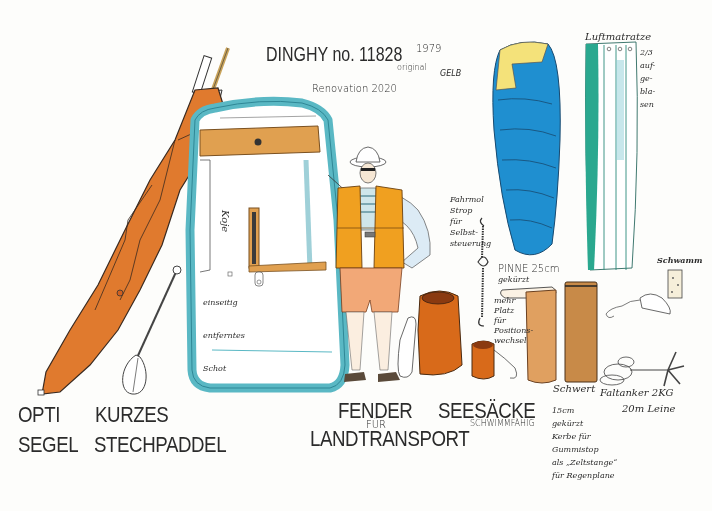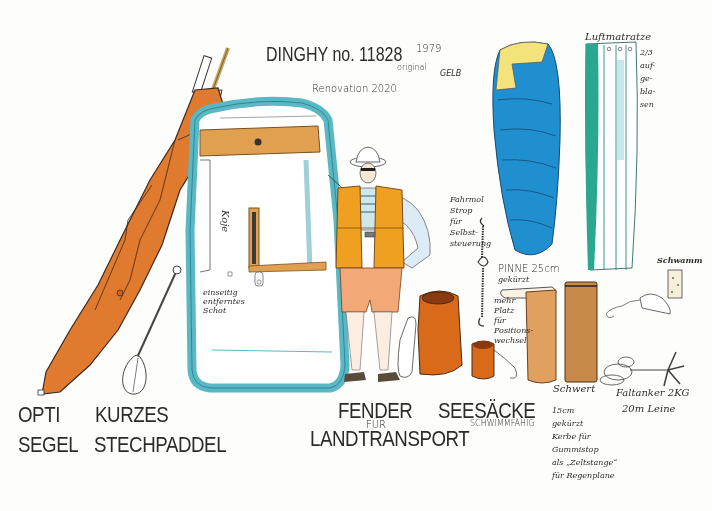--- a/index.html
+++ b/index.html
@@ -168,21 +168,21 @@
   <div class="lbl big" style="left:94px; top:434px;">STECHPADDEL</div>
 
   <div class="lbl big" style="left:338px; top:400px;">FENDER</div>
   <div class="lbl sm" style="left:366px; top:420px;">FÜR</div>
   <div class="lbl big" style="left:310px; top:428px;">LANDTRANSPORT</div>
 
   <div class="lbl big" style="left:438px; top:400px;">SEESÄCKE</div>
   <div class="lbl xs" style="left:470px; top:420px;">SCHWIMMFÄHIG</div>
 
   <div class="lbl sm hand" style="left:230px; top:210px; transform:rotate(90deg); transform-origin:left top;">Koje</div>
-  <div class="lbl xs hand stack" style="left:203px; top:288px; line-height:9px;">
+  <div class="lbl xs hand stack" style="left:203px; top:298px; line-height:9px;gap:24px;">
     <span>einseitig</span>
     <span>entferntes</span>
     <span>Schot</span>
   </div>
 
   <div class="lbl xs hand stack" style="left:450px; top:194px; line-height:11px;">
     <span>Fahrmol</span>
     <span>Strop</span>
     <span>für</span>
     <span>Selbst-</span>
@@ -214,16 +214,16 @@
     <span>2/3</span>
     <span>auf-</span>
     <span>ge-</span>
     <span>bla-</span>
     <span>sen</span>
   </div>
 
   <div class="lbl xs hand" style="left:657px; top:256px;font-weight:bold;">Schwamm</div>
 
 
-  <div class="lbl sm hand" style="left:616px; top:388px;text-align:right;">Faltanker 2KG</div>
+  <div class="lbl sm hand" style="left:600px; top:388px;text-align:right;">Faltanker 2KG</div>
   <div class="lbl sm hand" style="left:622px; top:404px;">20m Leine</div>
 
 </div>
 
 </body></html>

